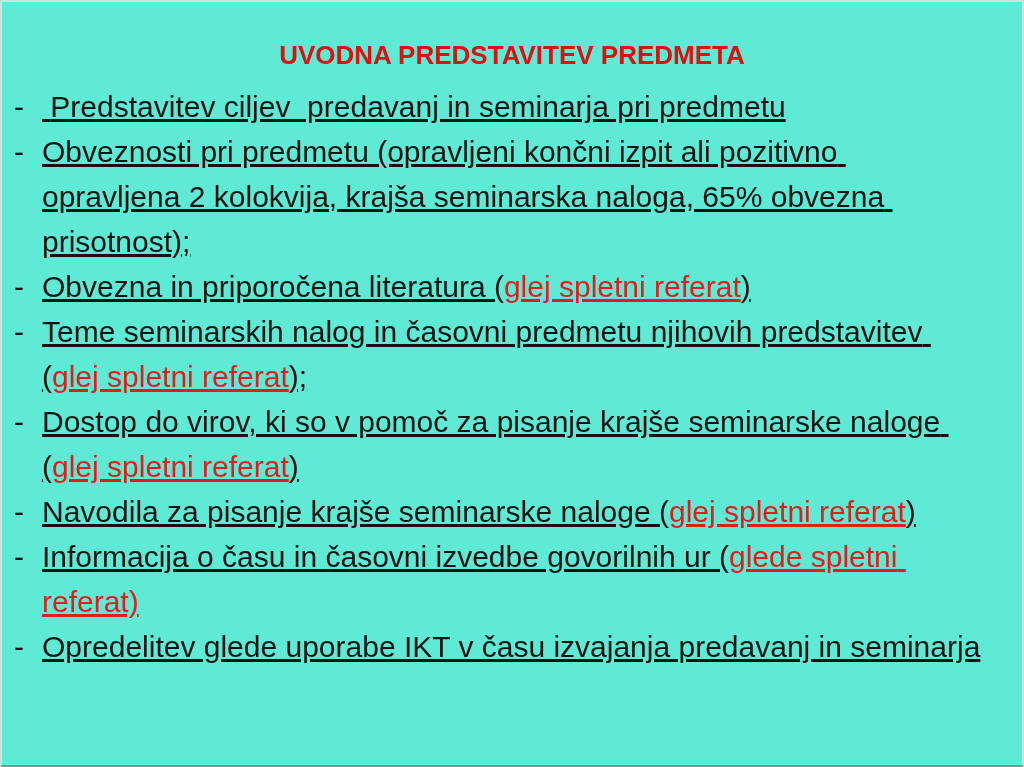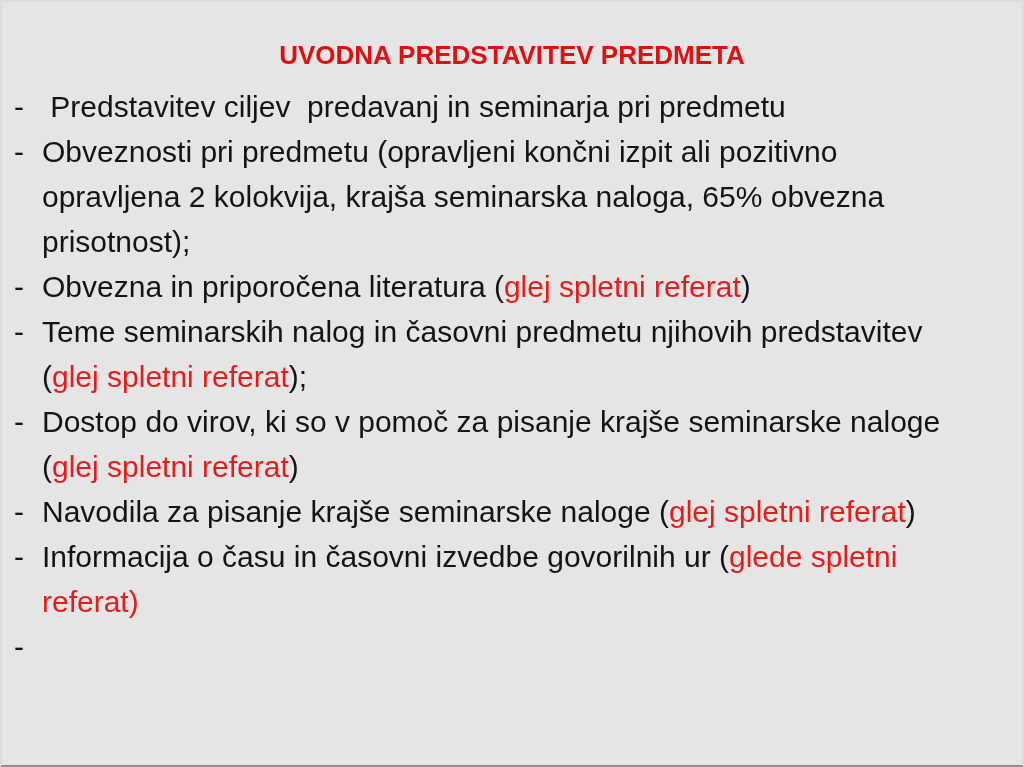--- a/index.html
+++ b/index.html
@@ -1,21 +1,21 @@
 <!DOCTYPE html>
 <html style="--title-red: #dd1111; --text-red: #e51c1c; --text-black: #141414; --border-light: #dcdcdc; --border-dark: #8f8f8f;"><head>
 <meta charset="utf-8">
 <style>
   html, body { margin: 0; padding: 0; background: #ffffff; }
   .slide {
     position: relative;
     width: 1024px;
     height: 767px;
     box-sizing: border-box;
-    background: #e5e5e5;
+    background: #5eead4;
     border-top: 2px solid var(--border-light, #dcdcdc);
     border-left: 2px solid var(--border-light, #dcdcdc);
     border-right: 2px solid var(--border-light, #dcdcdc);
     border-bottom: 2px solid var(--border-dark, #8f8f8f);
     overflow: hidden;
     font-family: "Liberation Sans", "DejaVu Sans", sans-serif;
   }
   .title {
     margin: 38px 0 0 0;
     text-align: center;
@@ -36,21 +36,21 @@
     font-size: 30px;
     line-height: 45px;
     color: var(--text-black, #141414);
   }
   .dash {
     position: absolute;
     left: 0;
     top: 0;
     color: var(--text-black, #141414);
   }
-  .seg { white-space: pre-wrap; }
+  .seg { white-space: pre-wrap; text-decoration: underline; }
   .seg.b { color: var(--text-black, #141414); }
   .seg.r { color: var(--text-red, #e51c1c); }
 </style>
 </head>
 <body>
 
 <div class="slide">
   <h1 class="title">UVODNA PREDSTAVITEV PREDMETA</h1>
 
   <ul class="bullets">
@@ -77,15 +77,16 @@
     <li>
       <span class="dash">-</span>
       <span class="seg b">Navodila za pisanje krajše seminarske naloge (</span><span class="seg r">glej spletni referat</span><span class="seg b">)</span>
     </li>
     <li>
       <span class="dash">-</span>
       <span class="seg b">Informacija o času in časovni izvedbe govorilnih ur (</span><span class="seg r">glede spletni referat)</span>
     </li>
     <li>
       <span class="dash">-</span>
+      <span class="seg b">Opredelitev glede uporabe IKT v času izvajanja predavanj in seminarja</span>
     </li>
   </ul>
 </div>
 
 </body></html>

